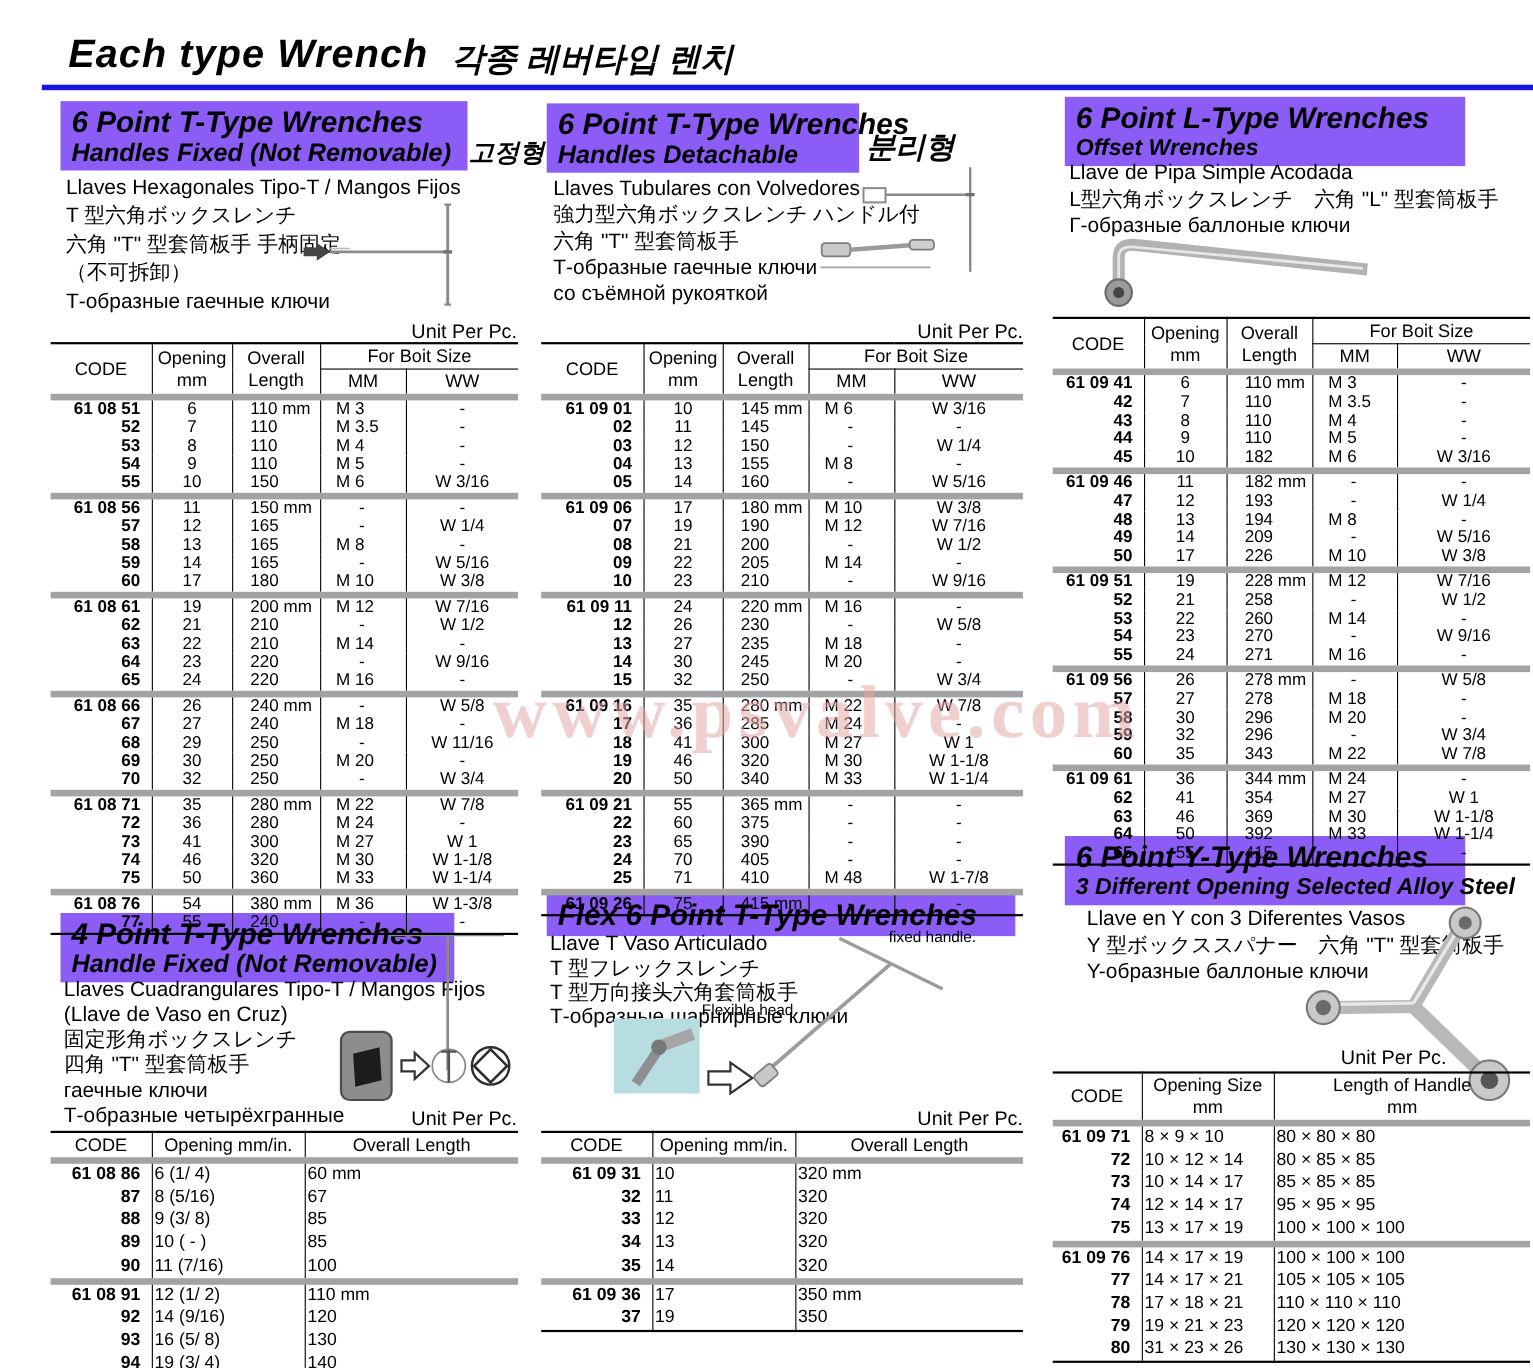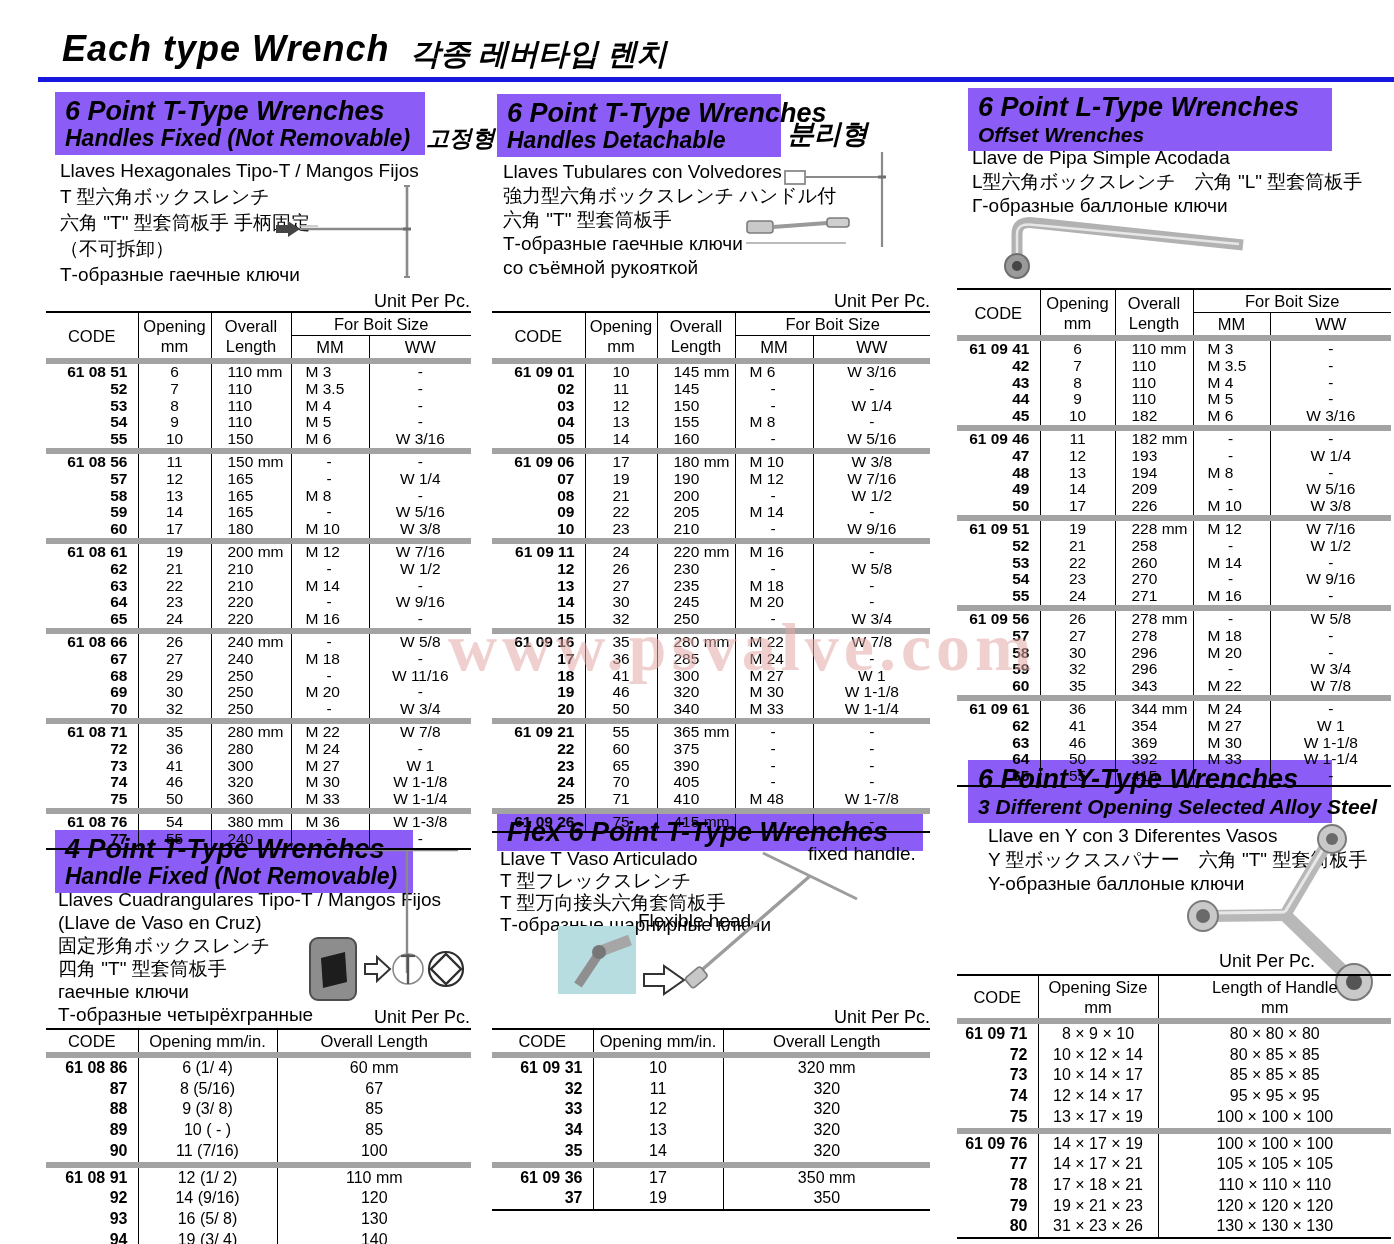--- a/index.html
+++ b/index.html
@@ -24,21 +24,21 @@
   .ko-mid{position:absolute;left:787px;top:116px;font-size:27px;font-weight:bold;font-style:italic;}
   
   .desc{position:absolute;font-size:19px;}
   .desc div{white-space:nowrap;}
   .d1{left:60px;top:158px;line-height:26px;}
   .d2{left:58px;top:888px;line-height:23px;}
   .d3{left:503px;top:160px;line-height:24px;}
   .d4{left:500px;top:848px;line-height:22px;}
   .d5{left:972px;top:146px;line-height:24px;}
   .d6{left:988px;top:824px;line-height:24px;}
-  .lbl{position:absolute;font-size:19px;white-space:nowrap;}
+  .lbl{position:absolute;font-size:14px;white-space:nowrap;}
   .lbl-fixed{left:808px;top:843px;}
   .lbl-flex{left:638px;top:910px;}
   
   .unit{position:absolute;width:170px;text-align:right;font-size:18px;}
   .u1{left:300px;top:291px;}
   .u2{left:300px;top:1007px;}
   .u3{left:760px;top:291px;}
   .u4{left:760px;top:1007px;}
   .u5{left:1145px;top:951px;}
   
@@ -61,21 +61,21 @@
   .tbl td{padding:0 2px;white-space:nowrap;overflow:hidden;}
   .tbl-bolt td{font-size:15.5px;line-height:16.8px;}
   .tbl-wide td{font-size:16px;line-height:20.7px;}
   .tbl td.c0{text-align:right;font-weight:bold;padding-right:10px;border-left:none;}
   .tbl td.c1,.tbl td.c2,.tbl td.c3,.tbl td.c4{border-left:1.6px solid #000;}
   .tbl-bolt td.c1{text-align:center;}
   .tbl-bolt td.c2{text-align:left;padding-left:16px;}
   .tbl-bolt td.c3{text-align:left;padding-left:14px;}
   .tbl-bolt td.c3.dash{text-align:center;padding-left:0;}
   .tbl-bolt td.c4{text-align:center;}
-  .tbl-wide td.c1,.tbl-wide td.c2{text-align:center;}
+  .tbl-wide td.c1,.tbl-wide td.c2{text-align:left;}
   .tbl th.h-open,.tbl th.h-len,.tbl th.h-bolt,.tbl th.h-ww,.tbl th.s1,.tbl th.s2{border-left:1.6px solid #000;}
   .tbl th.h-mm{border-left:1.6px solid #000;}
   .tbl th.h-bolt{border-bottom:1.6px solid #000;}
   
   .art{position:absolute;z-index:1;}
 </style>
 </head>
 <body>
 
 <div id="page">

